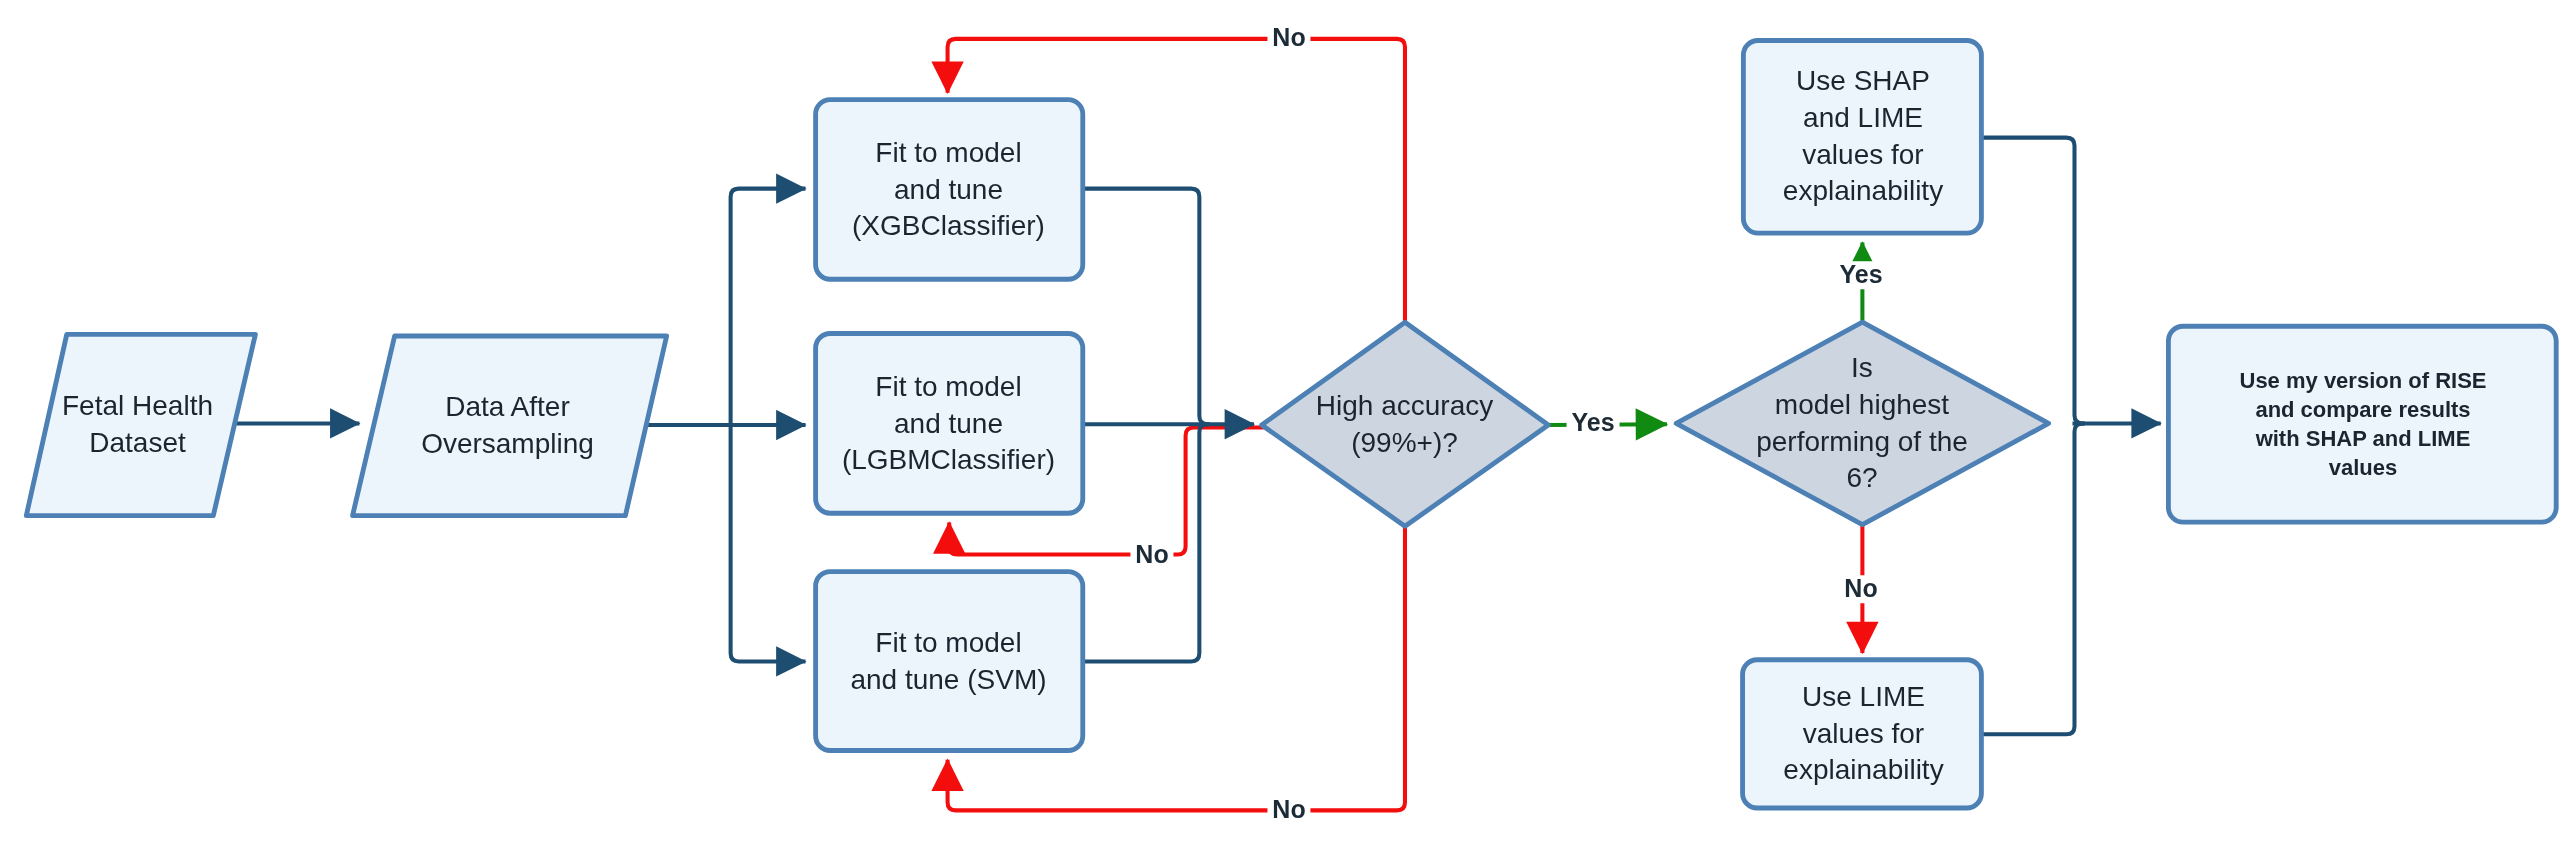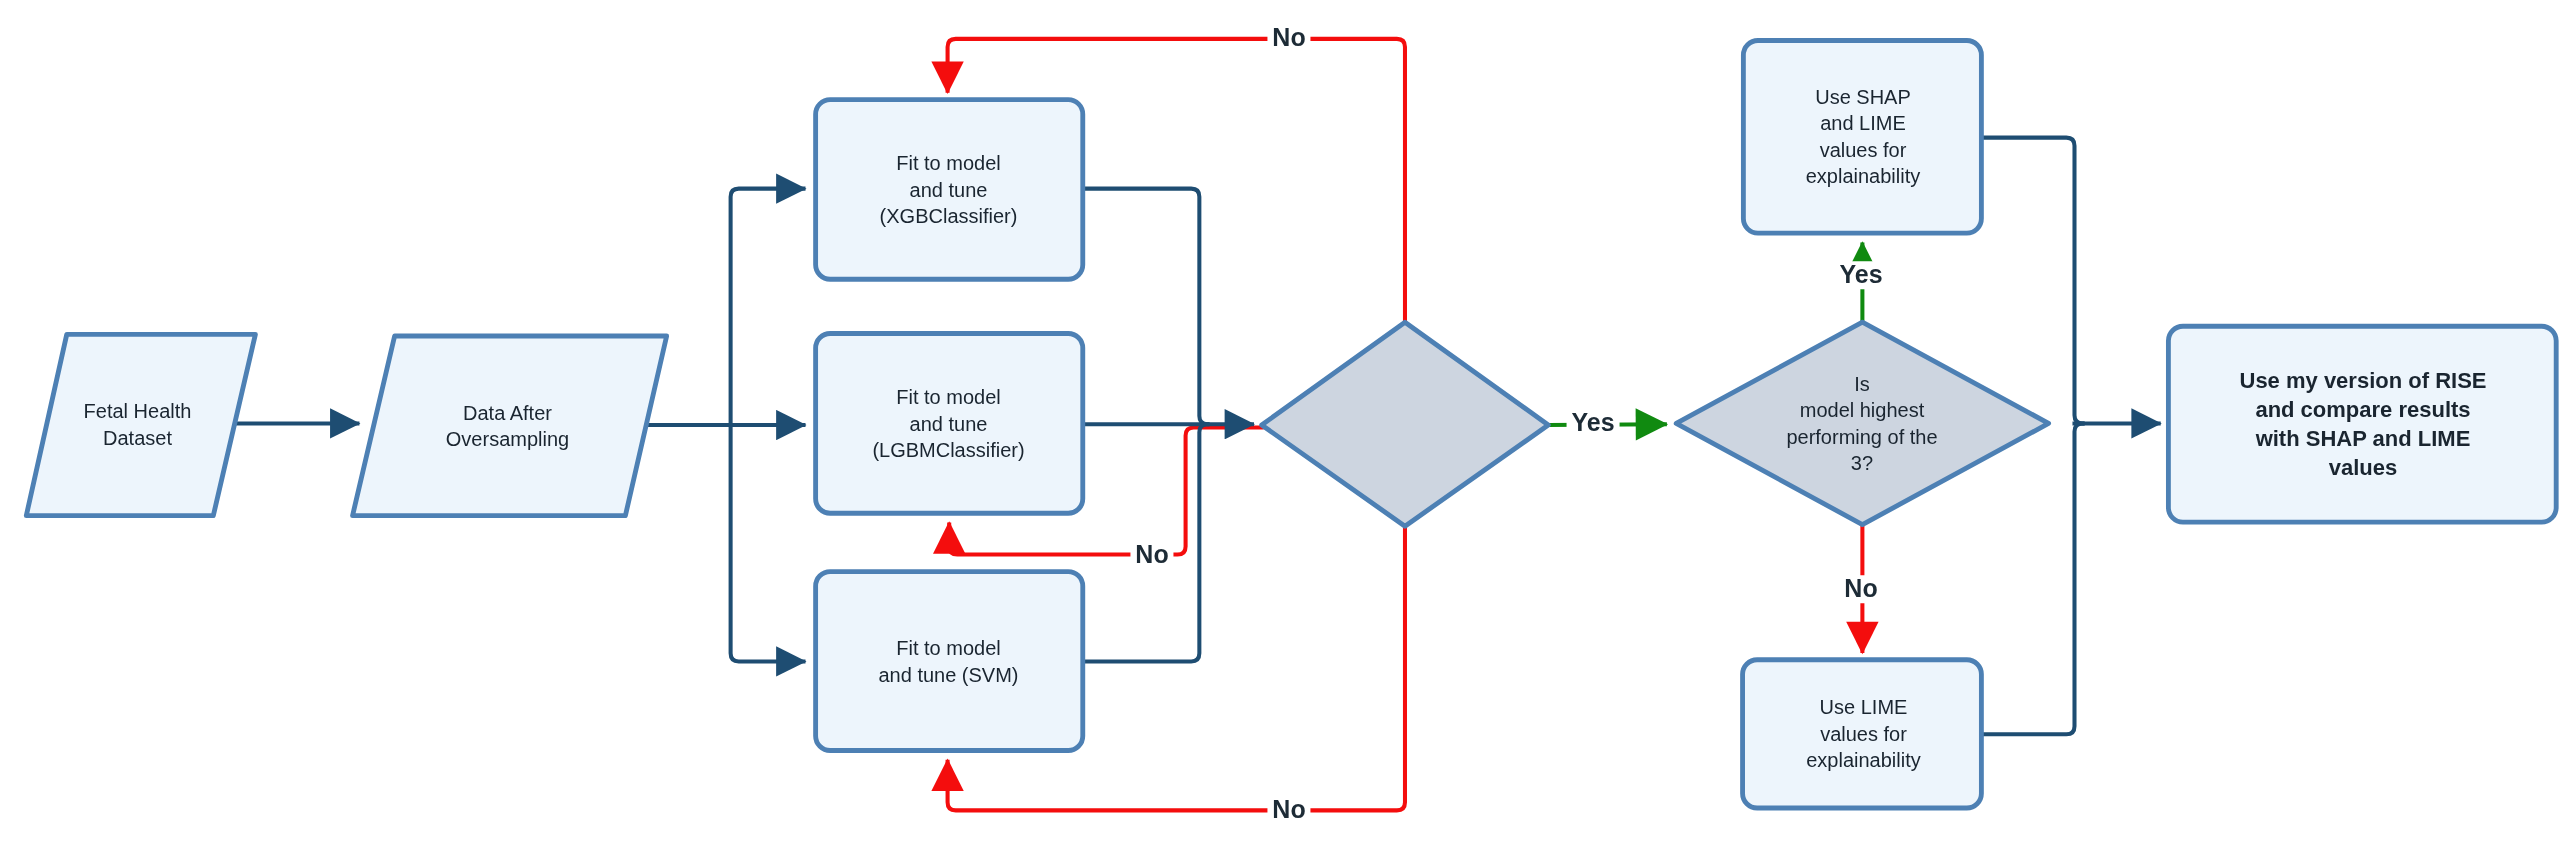--- a/index.html
+++ b/index.html
@@ -25,21 +25,21 @@
   .mk-red   { fill: var(--no-line); }
   .mk-green { fill: var(--yes-line); }
 
   
   .node-label {
     position: absolute;
     display: flex; align-items: center; justify-content: center;
     text-align: center;
     white-space: pre-line;
     color: var(--text);
-    font-size: 20px;
+    font-size: 28px;
     line-height: 1.32;
     pointer-events: none;
   }
   .node-label.big { font-size: 22px; font-weight: bold; }
 
   
   .edge-label {
     position: absolute;
     transform: translate(-50%, -50%);
     background: var(--background, #fff);
@@ -106,24 +106,26 @@
   <div class="node-label" style="left:32px;  top:334px; width:211px; height:181px;">Fetal Health
 Dataset</div>
   <div class="node-label" style="left:815px; top:100px; width:267px; height:180px;">Fit to model
 and tune
 (XGBClassifier)</div>
   <div class="node-label" style="left:815px; top:334px; width:267px; height:180px;">Fit to model
 and tune
 (LGBMClassifier)</div>
   <div class="node-label" style="left:815px; top:572px; width:267px; height:179px;">Fit to model
 and tune (SVM)</div>
+  <div class="node-label" style="left:1279px; top:348px; width:251px; height:154px;">High accuracy
+(99%+)?</div>
   <div class="node-label" style="left:1688px; top:328px; width:348px; height:191px;">Is
 model highest
 performing of the
-3?</div>
+6?</div>
   <div class="node-label" style="left:1744px; top:40px; width:238px; height:193px;">Use SHAP
 and LIME
 values for
 explainability</div>
   <div class="node-label" style="left:1744px; top:660px; width:239px; height:148px;">Use LIME
 values for
 explainability</div>
   <div class="node-label big" style="left:2169px; top:326px; width:388px; height:196px;">Use my version of RISE
 and compare results
 with SHAP and LIME

